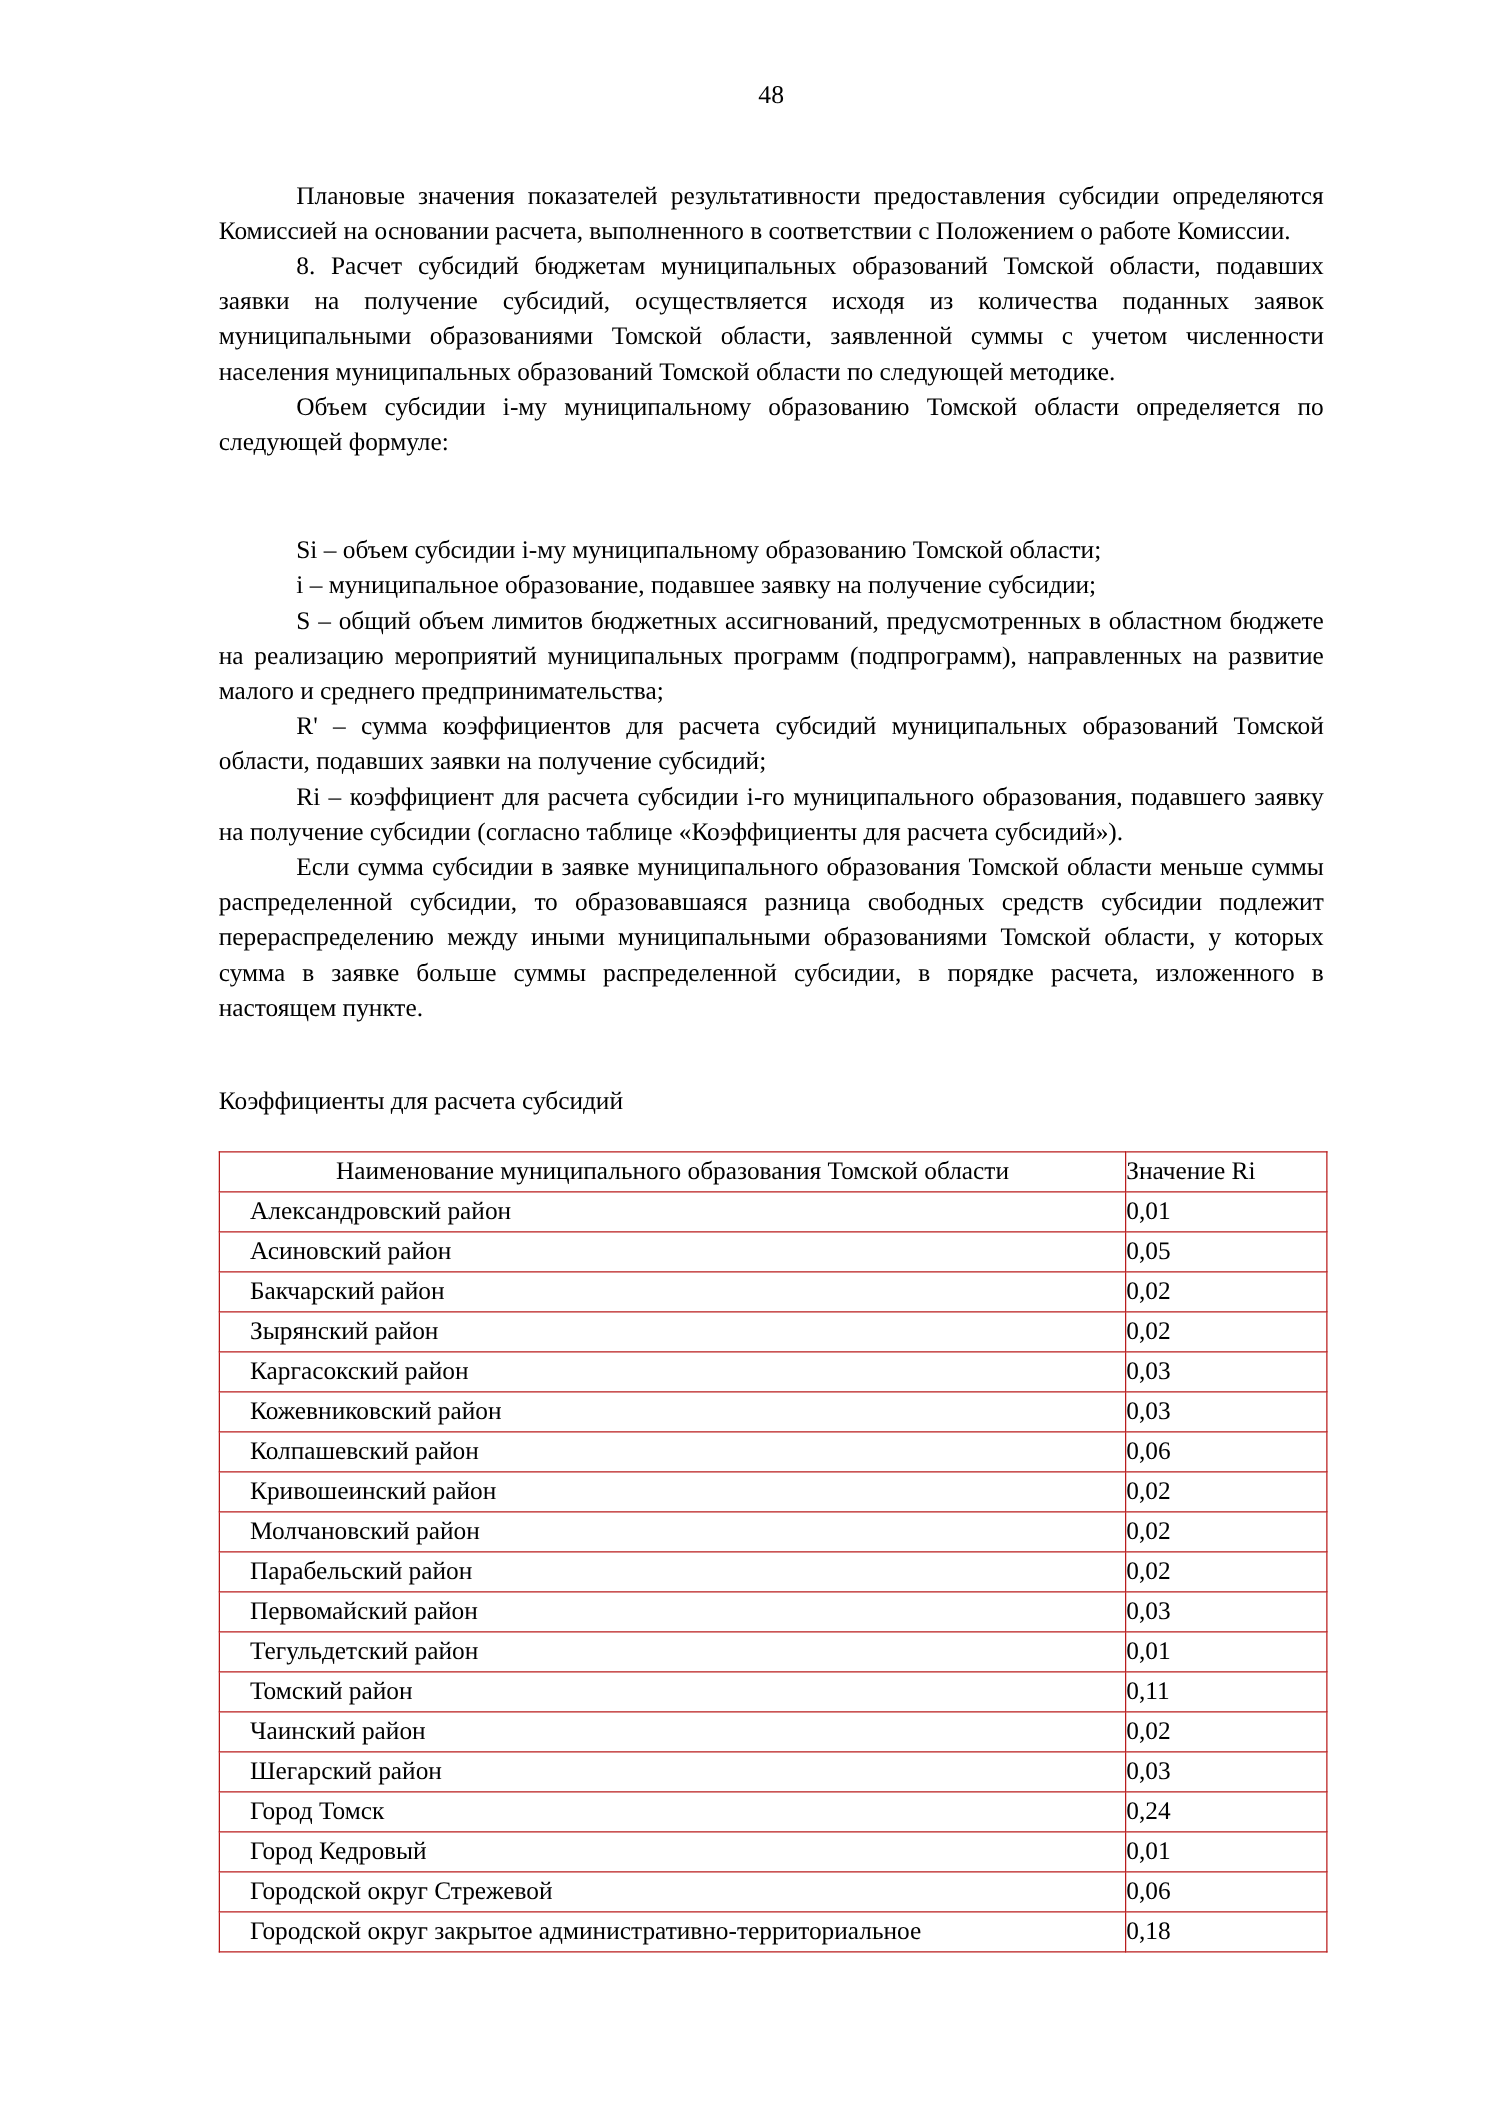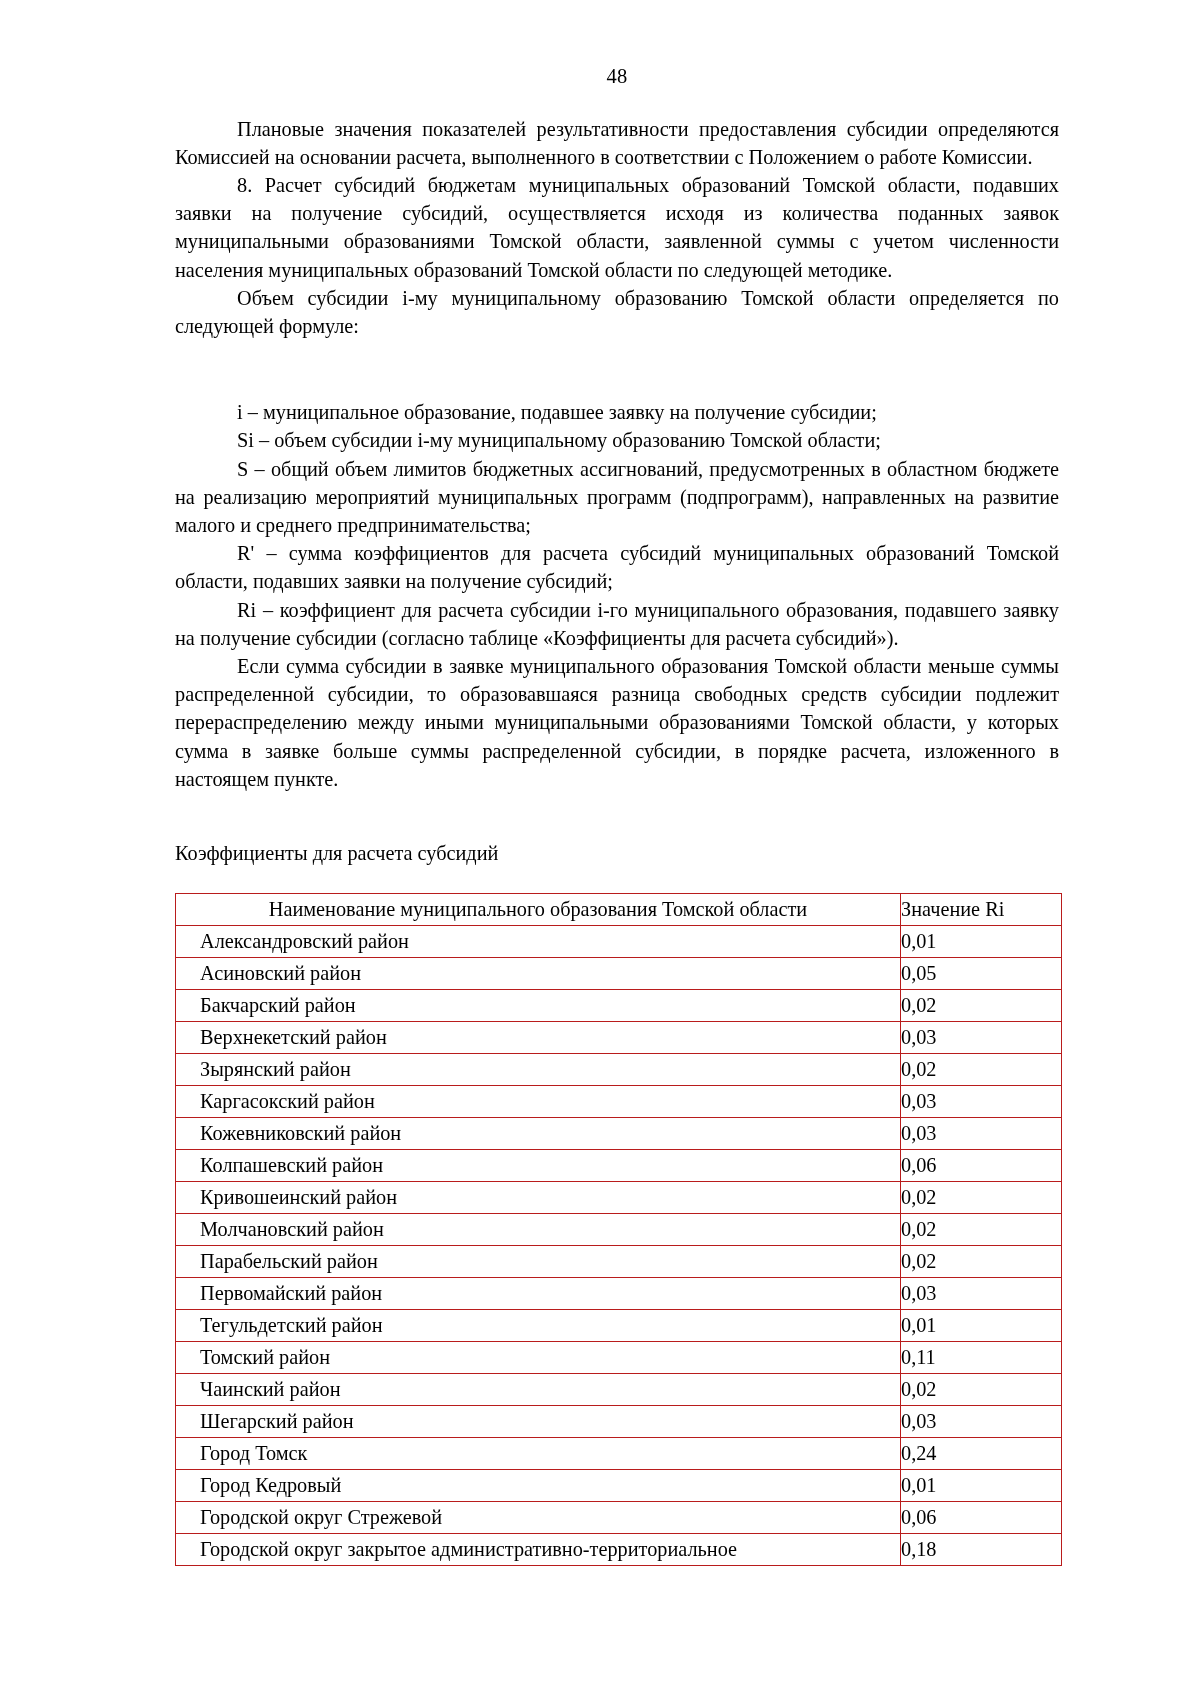--- a/index.html
+++ b/index.html
@@ -28,21 +28,21 @@
     width: 884px;
   }
   .page-number {
     text-align: center;
     font-size: 20.5px;
     line-height: 1;
     padding-top: 66px;
     letter-spacing: 0.2px;
   }
   .body-block {
-    margin-top: 28px;
+    margin-top: 56px;
   }
   p.para {
     margin: 0;
     font-size: 20.3px;
     line-height: 28.2px;
     text-align: justify;
     text-indent: 0;
     text-justify: inter-word;
     hyphens: none;
   }
@@ -108,22 +108,22 @@
 
       <p class="para indent">8. Расчет субсидий бюджетам муниципальных образований Томской области, подавших заявки на получение субсидий, осуществляется исходя из количества поданных заявок муниципальными образованиями Томской области, заявленной суммы с учетом численности населения муниципальных образований Томской области по следующей методике.</p>
 
       <p class="para indent">Объем субсидии i-му муниципальному образованию Томской области определяется по следующей формуле:</p>
 
       <div class="spacer-1"></div>
 
 
       <div class="spacer-2"></div>
 
+      <p class="para indent">Si – объем субсидии i-му муниципальному образованию Томской области;</p>
       <p class="para indent">i – муниципальное образование, подавшее заявку на получение субсидии;</p>
-      <p class="para indent">Si – объем субсидии i-му муниципальному образованию Томской области;</p>
       <p class="para indent">S – общий объем лимитов бюджетных ассигнований, предусмотренных в областном бюджете на реализацию мероприятий муниципальных программ (подпрограмм), направленных на развитие малого и среднего предпринимательства;</p>
       <p class="para indent">R' – сумма коэффициентов для расчета субсидий муниципальных образований Томской области, подавших заявки на получение субсидий;</p>
       <p class="para indent">Ri – коэффициент для расчета субсидии i-го муниципального образования, подавшего заявку на получение субсидии (согласно таблице «Коэффициенты для расчета субсидий»).</p>
 
       <p class="para indent">Если сумма субсидии в заявке муниципального образования Томской области меньше суммы распределенной субсидии, то образовавшаяся разница свободных средств субсидии подлежит перераспределению между иными муниципальными образованиями Томской области, у которых сумма в заявке больше суммы распределенной субсидии, в порядке расчета, изложенного в настоящем пункте.</p>
 
     </div>
 
     <div class="table-title">Коэффициенты для расчета субсидий</div>
 
@@ -141,24 +141,20 @@
           </tr>
           <tr>
             <td class="col-name">Асиновский район</td>
             <td class="col-value">0,05</td>
           </tr>
           <tr>
             <td class="col-name">Бакчарский район</td>
             <td class="col-value">0,02</td>
           </tr>
           <tr>
-            <td class="col-name">Верхнекетский район</td>
-            <td class="col-value">0,03</td>
-          </tr>
-          <tr>
             <td class="col-name">Зырянский район</td>
             <td class="col-value">0,02</td>
           </tr>
           <tr>
             <td class="col-name">Каргасокский район</td>
             <td class="col-value">0,03</td>
           </tr>
           <tr>
             <td class="col-name">Кожевниковский район</td>
             <td class="col-value">0,03</td>

